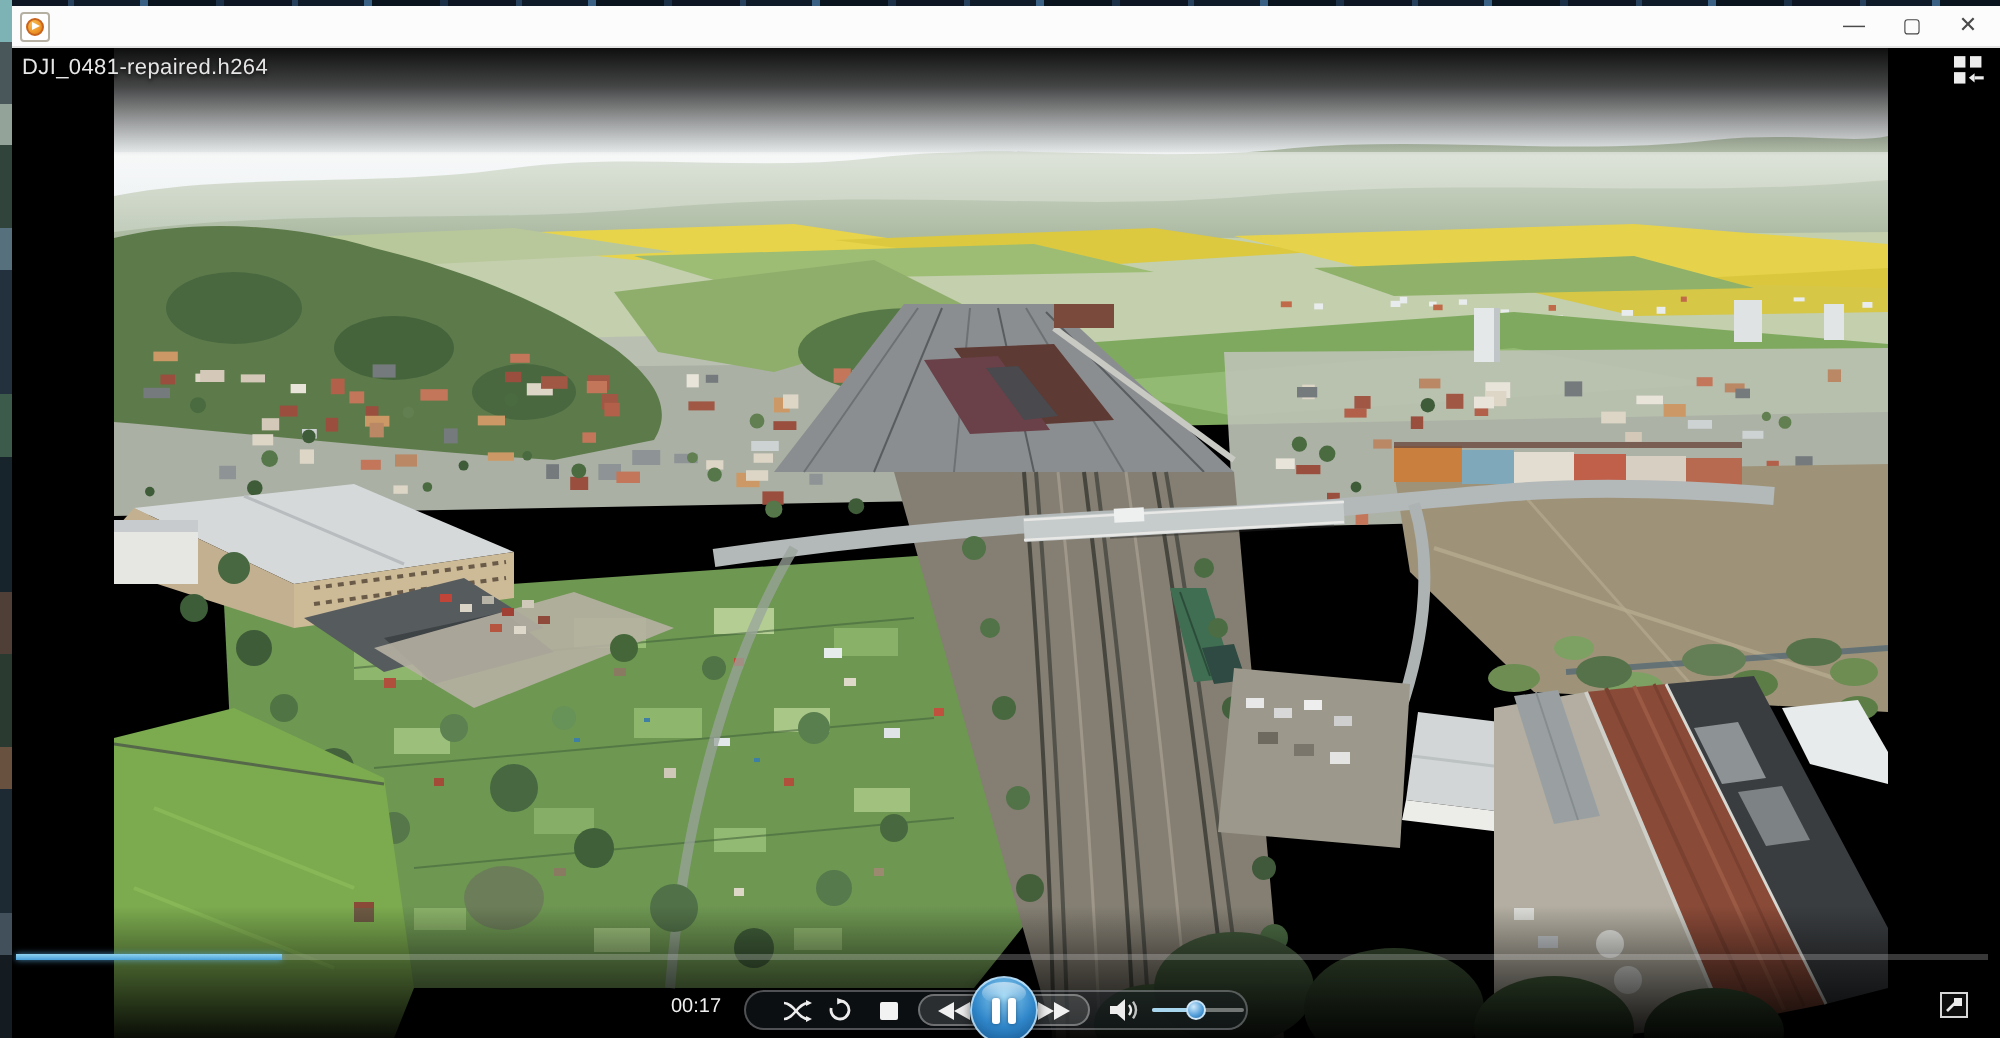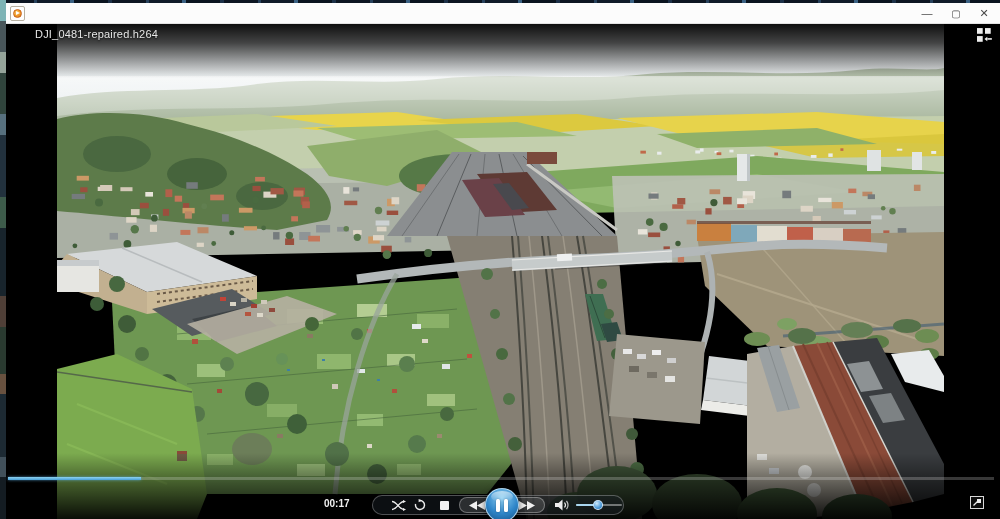--- a/index.html
+++ b/index.html
@@ -28,33 +28,33 @@
             color:#4a4a4a; font-size:11px; cursor:default; }
   .winbtn.min { right:60px; } .winbtn.max { right:31px; font-size:10px; } .winbtn.close { right:3px; }
 
   
   .video-area { position:absolute; left:0; top:21px; right:0; bottom:0; background:#000; overflow:hidden; }
   svg.scene { position:absolute; left:51px; top:0; width:887px; height:495px; display:block; }
 
   .overlay-top { position:absolute; left:0; top:0; right:0; height:54px; pointer-events:none;
     background:linear-gradient(180deg, rgba(0,0,0,.94) 0%, rgba(0,0,0,.72) 35%, rgba(0,0,0,0) 100%); }
   .filename { position:absolute; left:5px; top:4px; font-size:11px; color:#e6e6e6; letter-spacing:.2px;
-    text-shadow:0 1px 2px rgba(0,0,0,.8);margin-left:24px; }
+    text-shadow:0 1px 2px rgba(0,0,0,.8); }
   .library-btn { position:absolute; left:971px; top:4px; width:16px; height:15px; }
   .overlay-bottom { position:absolute; left:0; right:0; bottom:0; height:66px; pointer-events:none;
     background:linear-gradient(180deg, rgba(0,0,0,0) 0%, rgba(0,0,0,.45) 45%, rgba(0,0,0,.92) 100%); }
 
   
   .seek { position:absolute; left:2px; top:453px; width:986px; height:3px;
           background:rgba(255,255,255,.22); }
   .seek-fill { height:3px; background:linear-gradient(180deg,#8ed2f0,#49a0d8); box-shadow:0 0 3px rgba(90,170,220,.8); }
 
   
-  .time { position:absolute; left:318px; top:474px; width:48px; text-align:left; font-size:10px;
-          color:#f0f0f0; text-shadow:0 1px 1px rgba(0,0,0,.8);font-weight:bold; }
+  .time { position:absolute; left:318px; top:474px; width:48px; text-align:center; font-size:10px;
+          color:#f0f0f0; text-shadow:0 1px 1px rgba(0,0,0,.8); }
   .pill { position:absolute; left:366px; top:471px; width:252px; height:20px; border-radius:10px;
           background:rgba(26,34,40,.45); border:1px solid rgba(255,255,255,.28);
           display:flex; align-items:center; }
   .ctl { display:block; flex:none; }
   .ctl.shuffle { margin-left:19px; } .ctl.repeat { margin-left:8px; }
   .stop-sq { width:9px; height:9px; margin-left:14px; background:#f2f2f2; border-radius:1px; flex:none; }
   .inner-pill { flex:none; margin-left:10px; width:86px; height:16px; border-radius:8px;
           background:rgba(255,255,255,.13); border:1px solid rgba(255,255,255,.32);
           display:flex; align-items:center; justify-content:space-between; padding:0 9px; }
   .ctl.speaker { margin-left:10px; }

